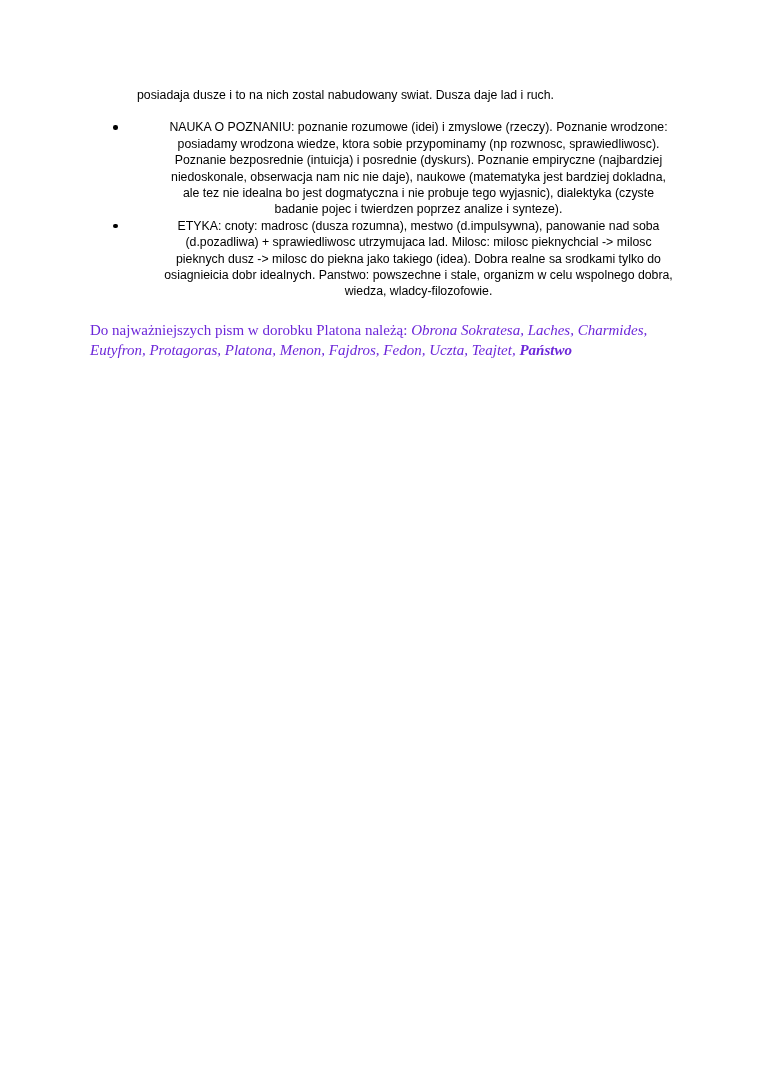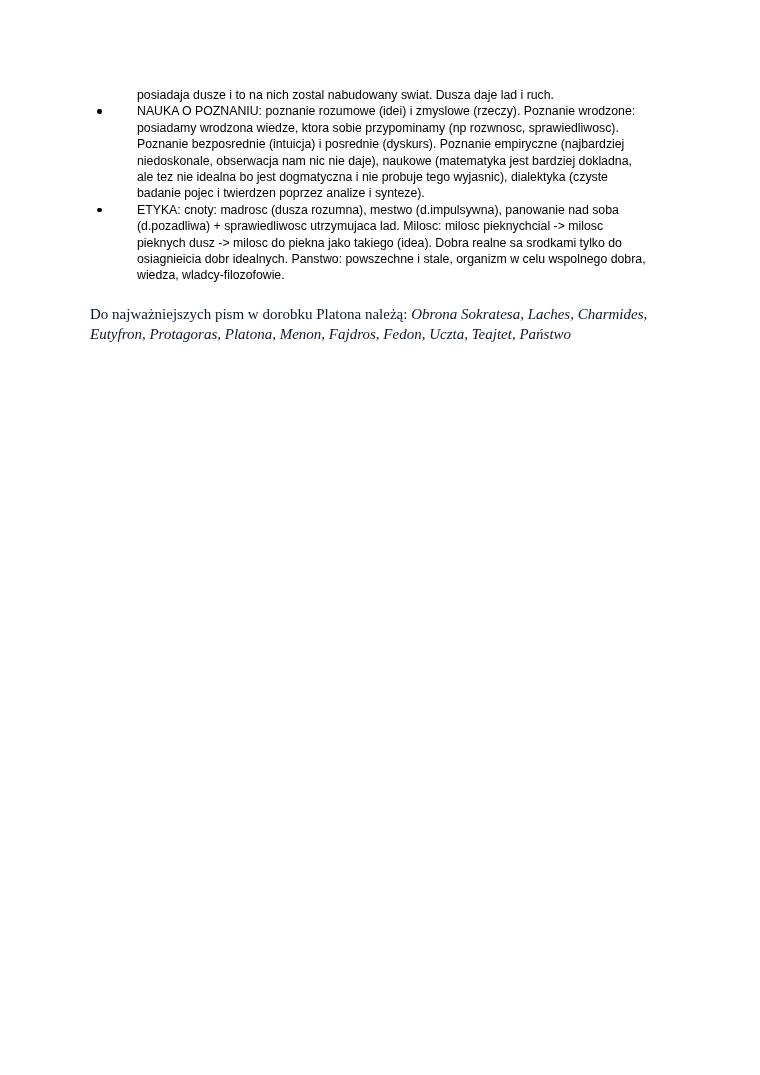--- a/index.html
+++ b/index.html
@@ -27,22 +27,23 @@
     line-height: 16.4px;
     color: #000000;
   }
   .continuation {
     margin: 0;
     padding-left: 47px;
     white-space: pre;
   }
   ul.bullet-list {
     list-style: none;
-    margin: 0;
+    margin: 16px;
     padding: 0;
+    text-align: center;
   }
   ul.bullet-list li {
     position: relative;
     padding-left: 47px;
     margin: 0;
   }
   ul.bullet-list li .dot {
     position: absolute;
     left: 7px;
     top: 6px;
@@ -53,28 +54,28 @@
   }
   .bullet-text {
     white-space: pre;
     display: block;
   }
   .closing {
     margin: 20px 0 0 0;
     font-family: "Liberation Serif", serif;
     font-size: 15px;
     line-height: 20px;
-    color: #0f172a;
+    color: #6d28d9;
     white-space: nowrap;
   }
   .closing em {
     font-style: italic;
   }
   .closing strong em {
-    font-weight: normal;
+    font-weight: bold;
     font-style: italic;
   }
 </style>
 </head>
 <body>
 
 <div class="page">
   <div class="doc">
 
     <p class="sans continuation">posiadaja dusze i to na nich zostal nabudowany swiat. Dusza daje lad i ruch.</p>

